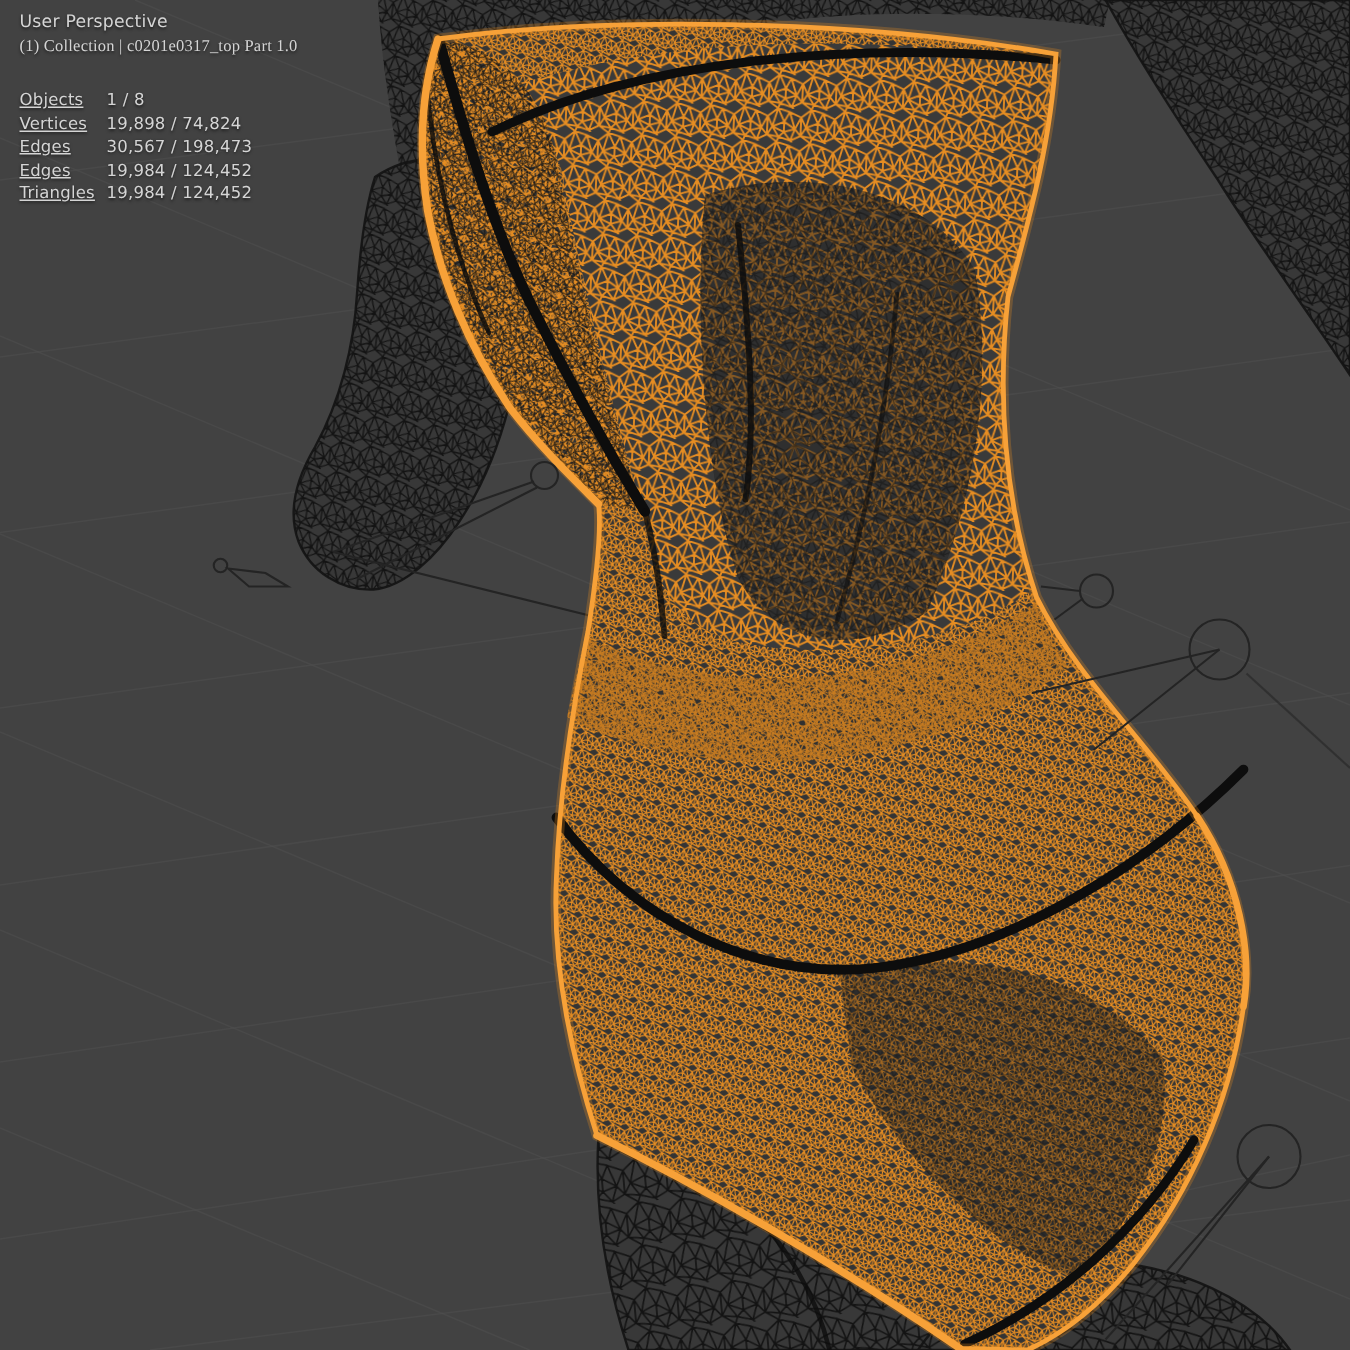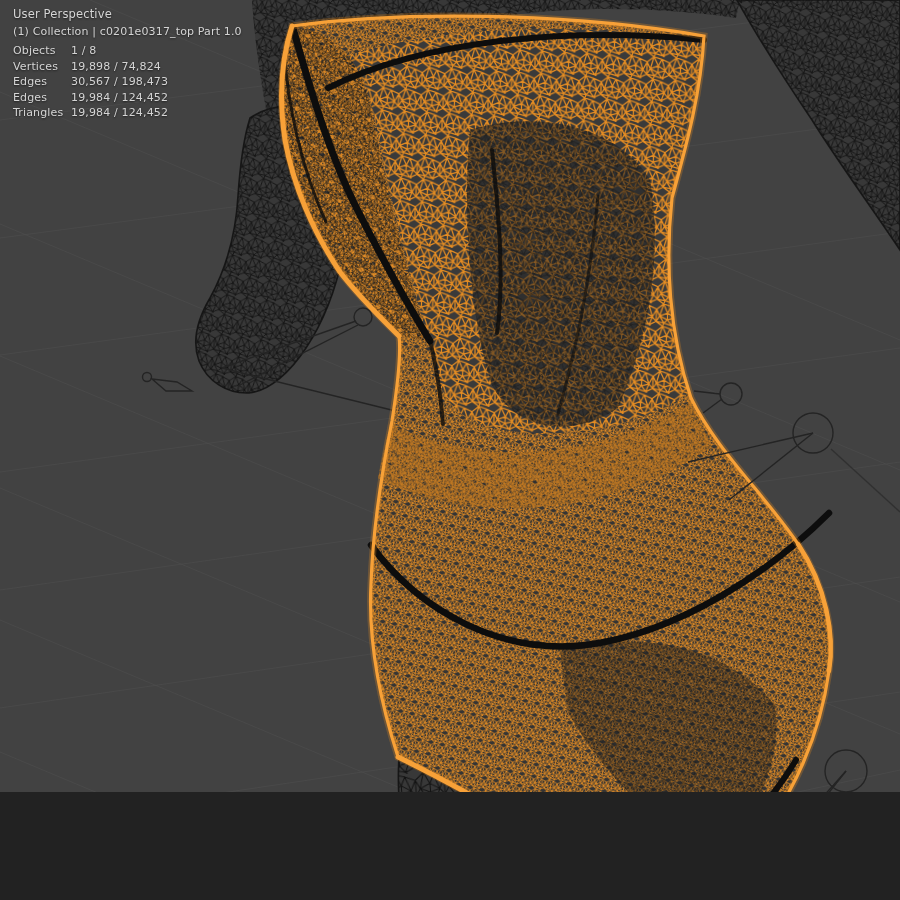--- a/index.html
+++ b/index.html
@@ -1,32 +1,32 @@
 <!DOCTYPE html>
 <html style="--background: #424242; --grid-line: #4f4f4f; --text: #d5d5d5; --selected-wire: #e68d22; --selected-rim: #f7a138; --body-wire: #131313; --body-fill: #383838; --garment-fill: #343434; --trim: #0d0d0d; --bone: #242424;"><head>
 <meta charset="utf-8">
 <style>
   html,body{margin:0;padding:0;background:#222;}
   .viewport{
-    position:relative;width:900px;height:792px;overflow:hidden;
+    position:relative;width:900px;height:900px;overflow:hidden;
     background:var(--background,#424242);
     font-family:"DejaVu Sans",sans-serif;
   }
   .scene{position:absolute;inset:0;display:block;}
   
   .hud{
     position:absolute;left:13px;top:7px;z-index:5;
     font-size:11px;line-height:15.5px;color:var(--text,#d5d5d5);
     text-shadow:0 1px 2px rgba(0,0,0,.55);letter-spacing:.15px;
     pointer-events:none;
   }
   .hud-view{font-size:11.5px;margin-bottom:1px;}
-  .hud-crumb{margin-bottom:4px;}
+  .hud-crumb{margin-bottom:20px;font-family:Liberation Serif, serif;}
   .stat-row{display:flex;}
-  .stat-label{width:58px;}
+  .stat-label{width:58px;text-decoration:underline;}
   
   .grid-line{stroke:var(--grid-line,#4e4e4e);stroke-width:1;opacity:.55;}
   .trim{stroke:var(--trim,#0d0d0d);fill:none;stroke-linecap:round;}
   .bone{stroke:var(--bone,#262626);fill:none;stroke-width:1.4;}
   .sil{stroke:#131313;stroke-width:1.6;fill:none;opacity:.9;}
 </style>
 </head>
 <body>
 
 <div class="viewport">

